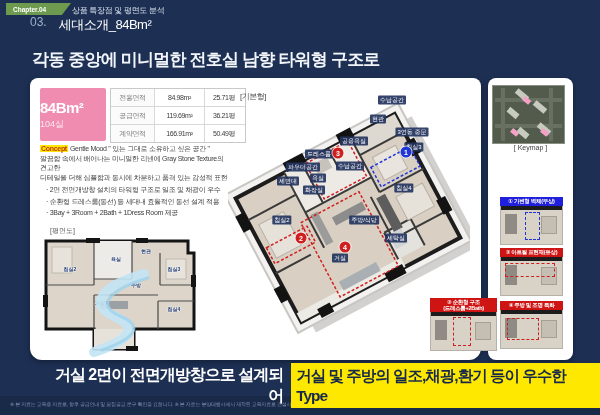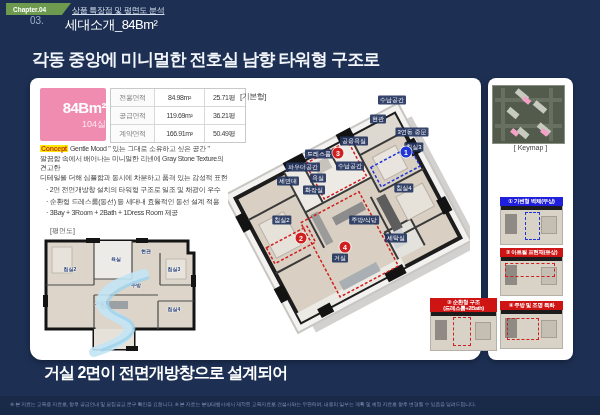--- a/index.html
+++ b/index.html
@@ -2,33 +2,33 @@
 <html><head>
 <meta charset="utf-8">
 <style>
   html,body{margin:0;padding:0;background:#1d3054;}
   .stage{position:relative;width:600px;height:415px;background:#1d3054;overflow:hidden;
          font-family:"Liberation Sans","DejaVu Sans",sans-serif;}
   
   .chip-badge{position:absolute;left:6px;top:3px;width:58px;height:12px;background:#6d9a4e;
     color:#fff;font-size:6.5px;font-weight:bold;display:flex;align-items:center;padding-left:7px;
     clip-path:polygon(0 0,100% 0,86% 100%,0 100%);}
-  .chip-title{position:absolute;left:72px;top:5px;font-size:8px;color:#d7e0ec;letter-spacing:-0.3px;text-decoration:underline;}
+  .chip-title{position:absolute;left:72px;top:5px;font-size:8px;color:#d7e0ec;letter-spacing:-0.3px;}
   .sec{position:absolute;left:30px;top:15px;}
-  .sec-no{font-size:10px;color:#9fb0cb;margin-right:21px;vertical-align:top;}
+  .sec-no{font-size:12px;color:#9fb0cb;margin-right:12px;vertical-align:top;}
   .sec-title{font-size:13px;font-weight:normal;color:#fff;letter-spacing:-0.5px;}
   .headline{position:absolute;left:32px;top:48px;font-size:17px;font-weight:bold;color:#f2f5fa;letter-spacing:-0.8px;}
   
   .panel-main{position:absolute;left:30px;top:78px;width:451px;height:282px;background:#fff;
     border-radius:8px 8px 12px 12px;box-shadow:0 2px 6px rgba(0,0,0,.35);}
   .panel-right{position:absolute;left:488px;top:78px;width:85px;height:282px;background:#fff;
     border-radius:8px;box-shadow:0 2px 6px rgba(0,0,0,.35);}
   
   .pinkbox{position:absolute;left:10px;top:10px;width:66px;height:53px;background:#ef8cb0;border-radius:2px;
-    display:flex;flex-direction:column;align-items:flex-end;justify-content:center;}
+    display:flex;flex-direction:column;align-items:flex-start;justify-content:center;}
   .pb-name{font-size:15px;font-weight:bold;color:#fff;letter-spacing:-0.5px;}
   .pb-count{font-size:9px;color:#fce8f1;margin-top:2px;}
   
   .area-table{position:absolute;left:80px;top:10px;width:134px;border:1px solid #c9c9c9;}
   .ar-row{display:grid;grid-template-columns:44px 50px 38px;height:17px;}
   .ar-row + .ar-row{border-top:1px solid #d8d8d8;}
   .ar-row span{display:flex;align-items:center;justify-content:center;font-size:7px;letter-spacing:-0.4px;}
   .ar-l{color:#777;border-right:1px solid #d8d8d8;background:#fbfbfb;}
   .ar-v{color:#3b3b3b;border-right:1px solid #d8d8d8;}
   .ar-p{color:#3b3b3b;}
@@ -306,17 +306,18 @@
     <div class="co-body acc3">
         <i class="tw"></i>
         <i class="tf1"></i>
         <i class="tf2"></i>
         <i class="td"></i>
       </div>
   </div>
 
   <div class="bottomline">
     <span class="bl-plain">거실 2면이 전면개방창으로 설계되어</span>
+    <span class="bl-hl">거실 및 주방의 일조,채광,환기 등이 우수한 Type</span>
   </div>
 
   <div class="footerbar"></div>
   <div class="footer">※ 본 자료는 교육용 자료로, 향후 공급안내 및 모집공고 문구 확인을 요합니다.   ※ 본 자료는 분양대행사에서 제작된 교육자료로 건설사와는 무관하며, 내용의 일부는 계획 및 예정 자료로 향후 변경될 수 있음을 알려드립니다.</div>
 </div>
 
 </body></html>

